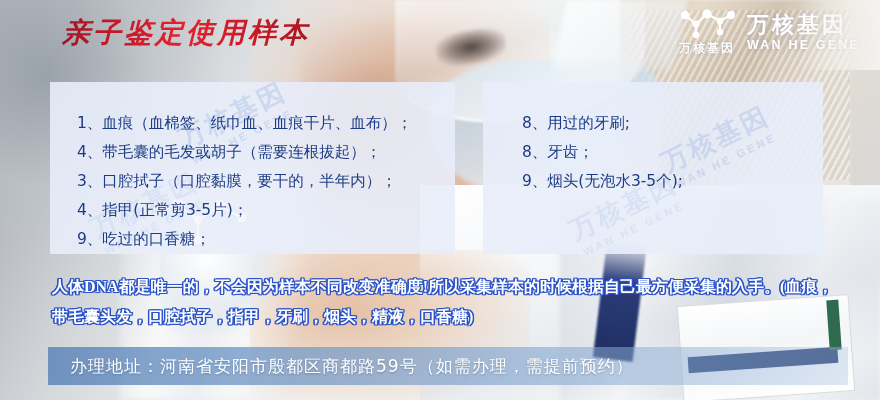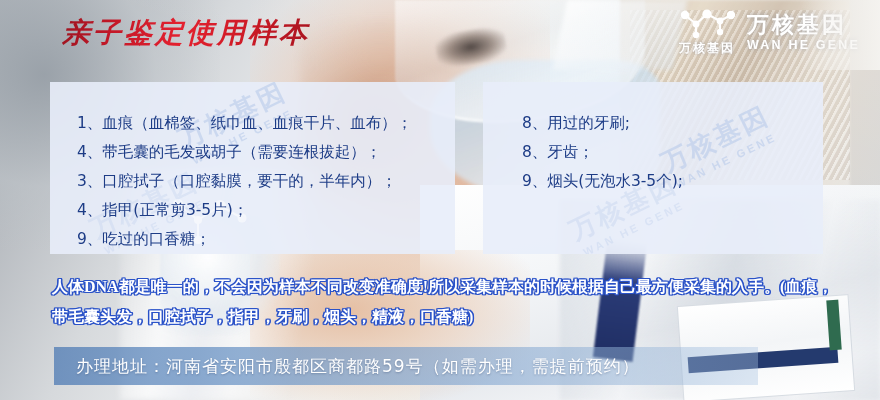--- a/index.html
+++ b/index.html
@@ -260,33 +260,32 @@
       -1.2px -1.2px 0 #2a52c8,  1.2px -1.2px 0 #2a52c8,
       -1.2px  1.2px 0 #2a52c8,  1.2px  1.2px 0 #2a52c8,
        0    -1.4px 0 #2a52c8,   0     1.4px 0 #2a52c8,
       -1.4px  0    0 #2a52c8,   1.4px 0    0 #2a52c8;
   }
 
   
   .address-band {
     position: absolute;
     left: 48px; top: 347px;
-    width: 704px; height: 38px;
+    width: 800px; height: 38px;
     z-index: 5;
     display: flex;
     align-items: center;
     padding-left: 22px;
     box-sizing: border-box;
     background: linear-gradient(90deg,
        rgba(86,128,182,0.80) 0%,
        rgba(104,146,196,0.72) 25%,
        rgba(122,160,205,0.62) 55%,
        rgba(146,178,215,0.50) 80%,
        rgba(168,195,226,0.38) 100%);
-    margin-left: 6px;
   }
   .address-text {
     color: #ffffff;
     font-size: 17px;
     letter-spacing: 1px;
     white-space: nowrap;
     font-family: "DejaVu Sans", "Liberation Sans", sans-serif;
     text-shadow: 0 1px 2px rgba(40,60,100,0.35);
   }
 </style>

